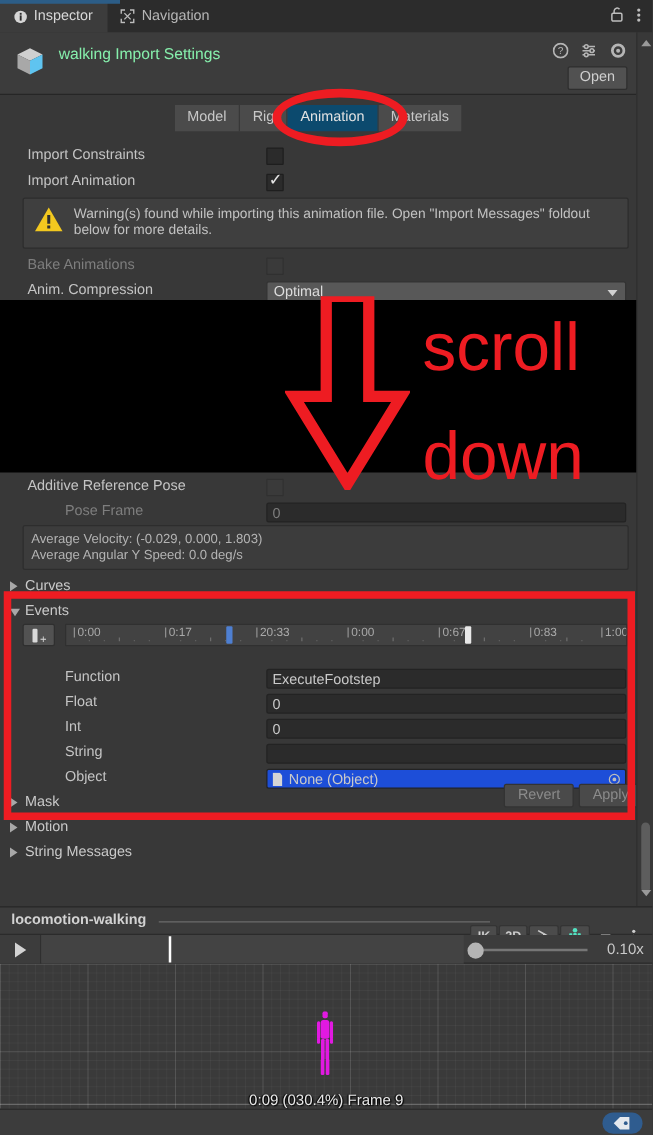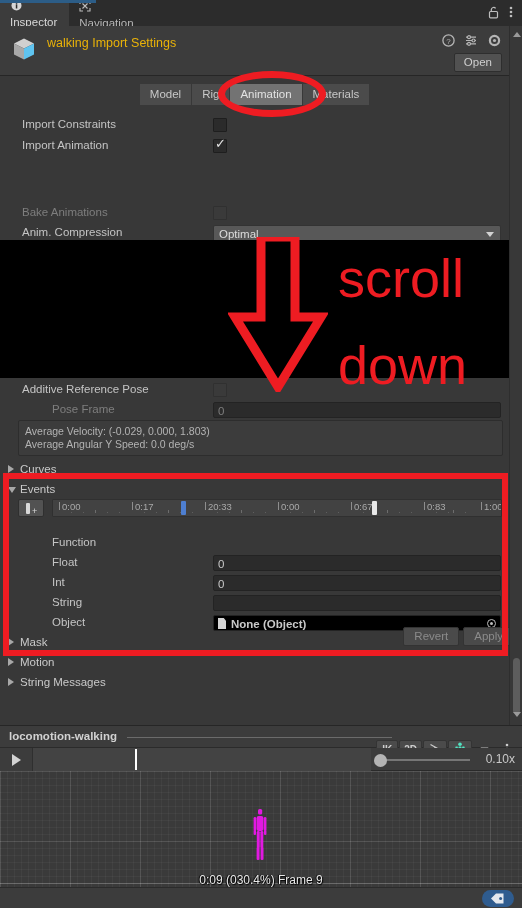--- a/index.html
+++ b/index.html
@@ -16,40 +16,40 @@
   
   .tabstrip {
     position: absolute; top: 0; left: 0; width: 522px; height: 26px;
     background: #2c2c2c; display: flex; align-items: stretch;
   }
   .tabstrip-accent {
     position: absolute; top: 0; left: 0; width: 96px; height: 3px;
     background: #2c5d87;
   }
   .wtab {
-    display: flex; align-items: flex-start; gap: 5px;
+    display: flex; align-items: center; gap: 5px;
     padding: 0 12px 0 10px; height: 26px; font-size: 11.5px;
-    color: #b6b6b6; cursor: pointer; flex-direction: column;
+    color: #b6b6b6; cursor: pointer;
   }
   .wtab.active { background: #3c3c3c; color: #d8d8d8; }
   .wtab .ti { width: 12px; height: 12px; display: inline-flex; align-items: center; justify-content: center; }
   .tabstrip-right {
     margin-left: auto; display: flex; align-items: center;
     gap: 10px; padding-right: 9px; color: #b2b2b2;
   }
 
   
   .insp-header {
     position: absolute; top: 26px; left: 0; width: 509px; height: 50px;
     background: #3c3c3c; border-bottom: 1px solid #262626;
   }
   .pkg-icon { position: absolute; left: 10px; top: 9px; width: 28px; height: 28px; }
   .asset-title {
     position: absolute; left: 47px; top: 10px;
-    font-size: 12.5px; color: #eab308;
+    font-size: 12.5px; color: #86efac;
   }
   .hdr-icons {
     position: absolute; right: 8px; top: 8px;
     display: flex; gap: 10px; align-items: center; color: #b2b2b2;
   }
   .open-btn {
     position: absolute; right: 7px; top: 27px;
     background: #515151; border: 1px solid #2e2e2e; border-radius: 2px;
     color: #cfcfcf; font-size: 11.5px; padding: 2px 9px 3px; cursor: pointer;
   }
@@ -64,21 +64,21 @@
   .imp-tabs {
     position: absolute; top: 6px; left: 0; width: 509px; height: 24px;
     display: flex; justify-content: center; align-items: center;
   }
   .imp-tab {
     background: #4b4b4b; color: #c8c8c8; font-size: 11.5px;
     padding: 3px 10px 4px; border-right: 1px solid #383838; cursor: pointer;
     line-height: 14px;
   }
   .imp-tab:last-child { border-right: none; }
-  .imp-tab.active { background: #737373; color: #e2e2e2; }
+  .imp-tab.active { background: #0c4a6e; color: #e2e2e2; }
 
   
   .row { position: absolute; left: 0; width: 509px; height: 20px; }
   .row .lbl {
     position: absolute; left: 22px; top: 3px; font-size: 11.5px; color: #c4c4c4;
     white-space: nowrap;
   }
   .row .lbl.dim { color: #7e7e7e; }
   .row .lbl.indent { left: 40px; margin-left: 12px; }
   .cbx {
@@ -161,21 +161,21 @@
   .rdot { position: absolute; top: 12px; width: 1px; height: 1px; background: #5f5f5f; }
   .evt-marker {
     position: absolute; top: 1px; width: 5px; height: 14px;
     background: #e8e8e8; border-radius: 1px;
   }
   .evt-marker.sel { background: #4e7fd1; }
 
   
   .objfield {
     position: absolute; left: 213px; top: 2px; width: 288px; height: 16px;
-    background: #000000; border: 1px solid #232323; border-radius: 2px; font-weight: bold;
+    background: #1d4ed8; border: 1px solid #232323; border-radius: 2px;
   }
   .objfield .oicon {
     position: absolute; left: 4px; top: 2px; width: 8px; height: 11px;
     background: #d5d5d5;
     clip-path: polygon(0 0, 72% 0, 100% 26%, 100% 100%, 0 100%);
   }
   .objfield .otxt { position: absolute; left: 17px; top: 1px; font-size: 11.5px; color: #c9c9c9; line-height: 14px; }
   .objfield .sel-dot {
     position: absolute; right: 4px; top: 3px; width: 9px; height: 9px;
     border: 1px solid #bdbdbd; border-radius: 50%;
@@ -404,20 +404,30 @@
     <div class="row" style="top:39px">
       <span class="lbl">Import Constraints</span>
       <span class="cbx"></span>
     </div>
 
     <div class="row" style="top:60px">
       <span class="lbl">Import Animation</span>
       <span class="cbx on"></span>
     </div>
 
+    <div class="helpbox" style="top:82px">
+      <span class="warn-tri">
+        <svg width="24" height="22" viewBox="0 0 24 22">
+          <path d="M12 1 L23 20 L1 20 Z" fill="#f2c81f"></path>
+          <rect x="10.8" y="7" width="2.4" height="7" fill="#2f2f2f"></rect>
+          <rect x="10.8" y="15.4" width="2.4" height="2.4" fill="#2f2f2f"></rect>
+        </svg>
+      </span>
+      <span class="txt">Warning(s) found while importing this animation file. Open "Import Messages" foldout below for more details.</span>
+    </div>
 
     <div class="row" style="top:127px">
       <span class="lbl dim">Bake Animations</span>
       <span class="cbx dim"></span>
     </div>
 
     <div class="row" style="top:147px">
       <span class="lbl">Anim. Compression</span>
       <span class="popup">
         <span>Optimal</span>
@@ -502,20 +512,21 @@
           <span class="rdot" style="left:395px"></span>
         <span class="rdot" style="left:412px"></span>
 
         <span class="evt-marker sel" style="left:128px"></span>
         <span class="evt-marker" style="left:319px"></span>
       </span>
     </div>
 
     <div class="row" style="top:457px">
       <span class="lbl indent">Function</span>
+      <span class="fieldbox">ExecuteFootstep</span>
     </div>
     <div class="row" style="top:477px">
       <span class="lbl indent">Float</span>
       <span class="fieldbox">0</span>
     </div>
     <div class="row" style="top:497px">
       <span class="lbl indent">Int</span>
       <span class="fieldbox">0</span>
     </div>
     <div class="row" style="top:517px">

